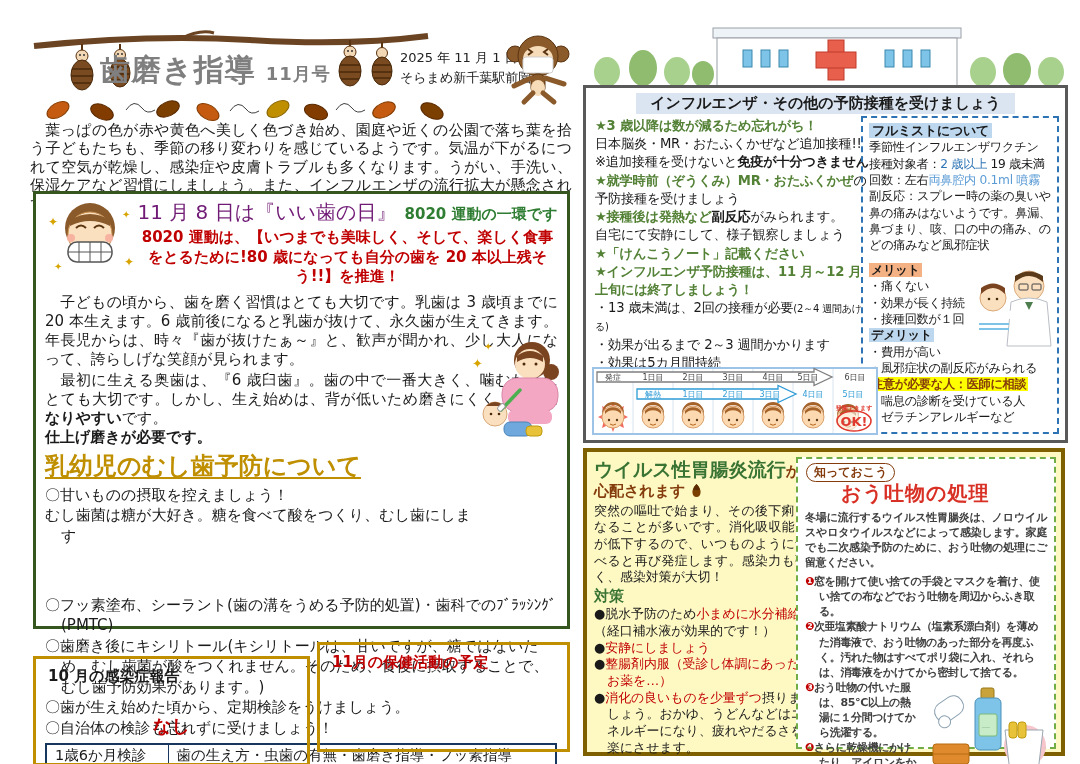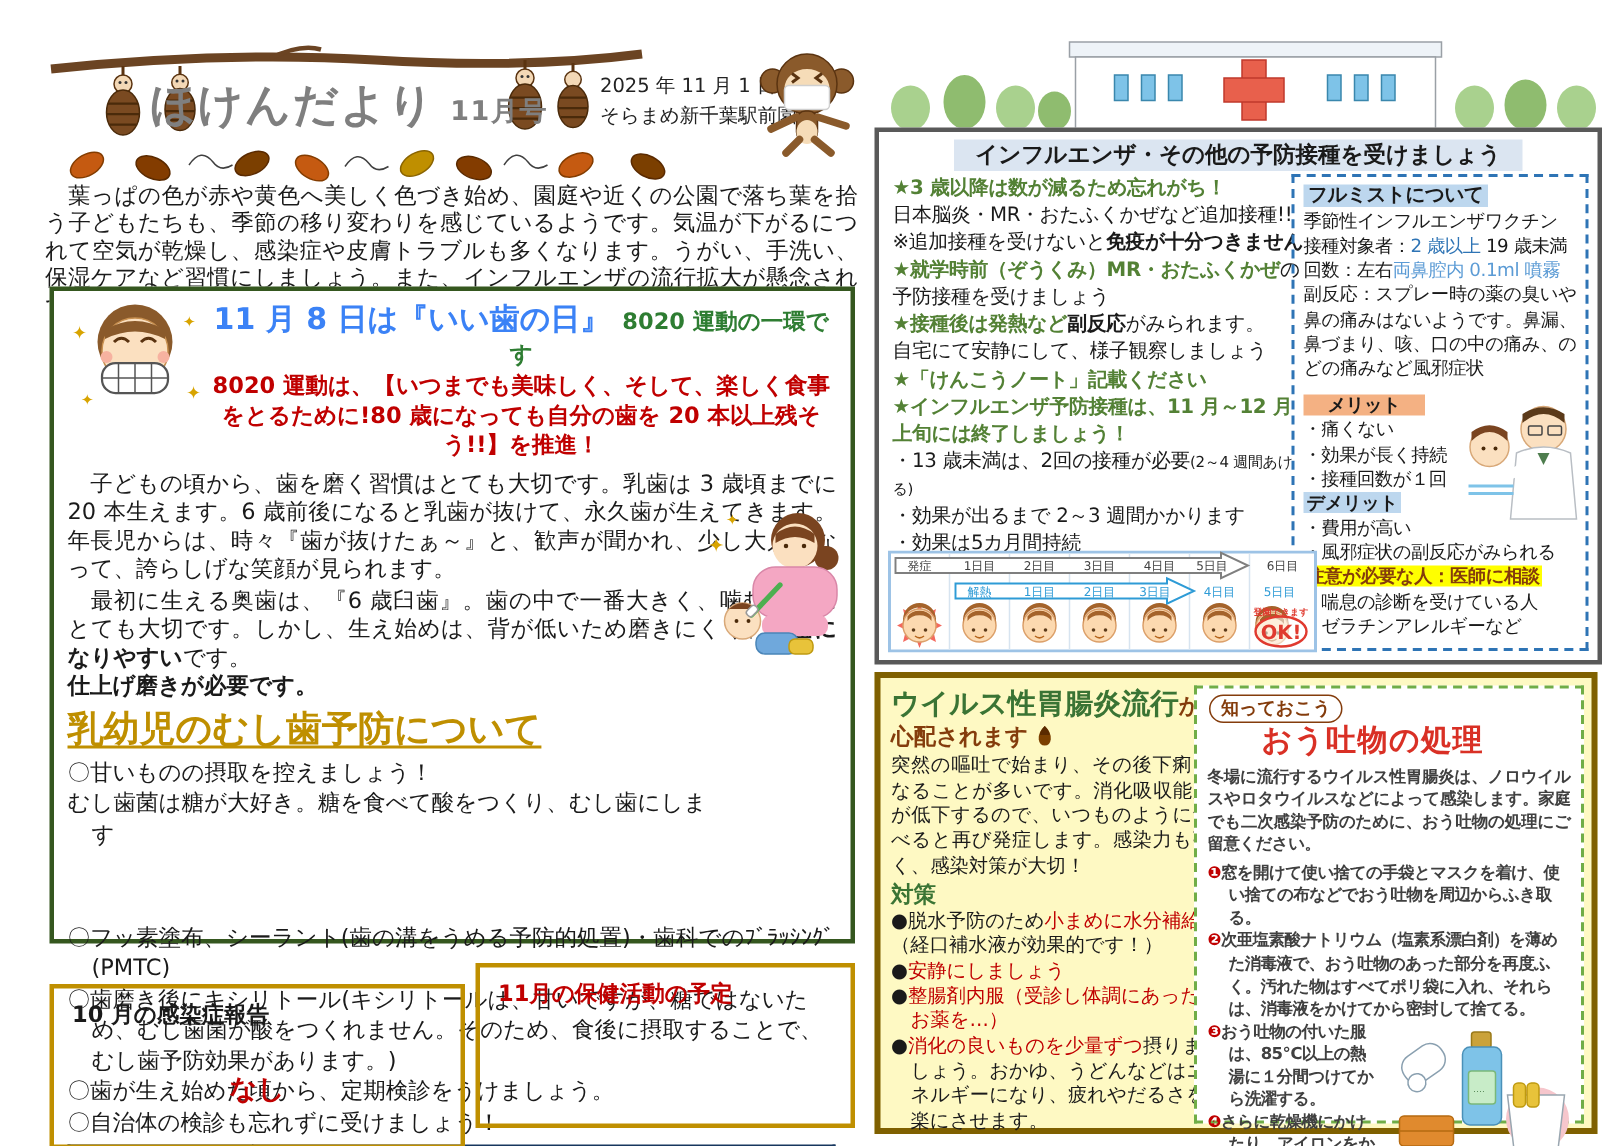--- a/index.html
+++ b/index.html
@@ -10,21 +10,21 @@
 
   
   .nl-title { left:100px; top:50px; font-size:30px; font-weight:bold; color:#7f7f7f; letter-spacing:1px; }
   .nl-issue { font-size:18px; font-weight:bold; color:#7f7f7f; margin-left:10px; }
   .date-block { left:400px; top:48px; font-size:13px; line-height:1.55; color:#222; }
   .intro { left:30px; top:121px; width:542px; font-size:15px; line-height:1.23; text-align:justify; }
 
   
   .tooth-box { left:33px; top:191px; width:537px; height:438px; border:3px solid #35571f; background:#fff; padding:5px 9px 4px 9px; }
   .tooth-head { margin-left:92px; text-align:center; }
-  .tooth-head .h-main { color:#3b82f6; font-weight:bold; font-size:20px; }
+  .tooth-head .h-main { color:#701a75; font-weight:normal; font-size:20px; }
   .tooth-head .h-sub  { color:#2e7d32; font-weight:bold; font-size:15px; margin-left:8px; }
   .tooth-slogan { margin-left:92px; margin-top:2px; color:#c00000; font-weight:bold; font-size:15px; line-height:1.3; text-align:center; }
   .tooth-para { margin-top:6px; font-size:15px; line-height:1.27; text-align:justify; }
   .bold { font-weight:bold; }
   .tooth-sub-head { margin-top:3px; text-align:left; font-size:24px; font-weight:bold; color:#bf8f00;
                     text-decoration:underline; text-underline-offset:3px; }
   .tooth-bullets { margin-top:3px; font-size:15px; line-height:1.37; }
   .tooth-bullets div { padding-left:16px; text-indent:-16px; }
   .checkup-table { margin-top:5px; width:512px; border-collapse:collapse; border:2.5px solid #17375e; font-size:14.5px; }
   .checkup-table td { border:1.5px solid #17375e; padding:1px 8px; }
@@ -43,21 +43,21 @@
   .vaccine-title { margin:5px auto 0 auto; width:max-content; background:#dbe5f1; padding:1px 14px; font-size:15px; font-weight:bold; }
   .vaccine-lines { position:absolute; left:9px; top:29px; width:276px; font-size:13.2px; line-height:1.38; letter-spacing:-0.2px; }
   .grn { color:#538135; font-weight:600; }
   .blk { color:#1a1a1a; }
   .sml { font-size:10px; }
   .flumist { position:absolute; right:6px; top:28px; bottom:6px; width:198px; border:2px dashed #2e74b5;
              padding:4px 6px; font-size:12.2px; line-height:1.34; letter-spacing:-0.3px; }
   .fl-title { background:#bdd7ee; font-weight:bold; font-size:13px; padding:0 3px; }
   .fl-blue { color:#2e74b5; }
   .fl-lblue { color:#5b9bd5; }
-  .hl-orange { background:#f4b183; font-weight:bold; padding:0 16px;font-family:Liberation Serif, serif; }
+  .hl-orange { background:#f4b183; font-weight:bold; padding:0 2px;font-family:Liberation Serif, serif; }
   .hl-blue { background:#bdd7ee; font-weight:bold; padding:0 2px; }
   .hl-yellow { background:#ffff00; font-weight:bold; color:#843c0c; padding:0 2px; }
   .fl-sec { margin-top:8px; }
   .doctor-illu { position:absolute; right:2px; top:146px; }
 
   
   .att-chart { position:absolute; left:6px; bottom:5px; }
 
   
   .gastro-box { left:583px; top:448px; width:482px; height:308px; border:4px solid #7f6000; background:#fef9c3; padding:5px 7px; }
@@ -131,21 +131,21 @@
       <path d="M190,15 q8,-12 16,-2 q5,7 13,2" stroke="#404040" fill="none"></path>
       <ellipse cx="238" cy="13" rx="12" ry="7" transform="rotate(-30 238 13)" fill="#bf8f00" stroke="#8a6400"></ellipse>
       <ellipse cx="276" cy="16" rx="12" ry="7" transform="rotate(20 276 16)" fill="#833c00" stroke="#5a2a00"></ellipse>
       <path d="M296,14 q8,-12 16,-2 q5,7 13,2" stroke="#404040" fill="none"></path>
       <ellipse cx="344" cy="14" rx="12" ry="7" transform="rotate(-25 344 14)" fill="#c55a11" stroke="#833c00"></ellipse>
       <ellipse cx="392" cy="15" rx="12" ry="7" transform="rotate(28 392 15)" fill="#7b3f00" stroke="#5a2a00"></ellipse>
     </g>
   </svg>
 
   <div class="abs nl-title">
-    <span>ほけんだより</span><span class="nl-issue">11月号</span>
+    <span>歯磨き指導</span><span class="nl-issue">11月号</span>
   </div>
 
   <div class="abs date-block">
     <div>2025 年 11 月 1 日</div>
     <div>そらまめ新千葉駅前園</div>
   </div>
 
   <svg class="abs" style="left:502px;top:26px;" width="72" height="80" viewBox="0 0 72 80">
     <circle cx="13" cy="28" r="8" fill="#8a5a2b" stroke="#5a3310"></circle>
     <circle cx="59" cy="28" r="8" fill="#8a5a2b" stroke="#5a3310"></circle>

